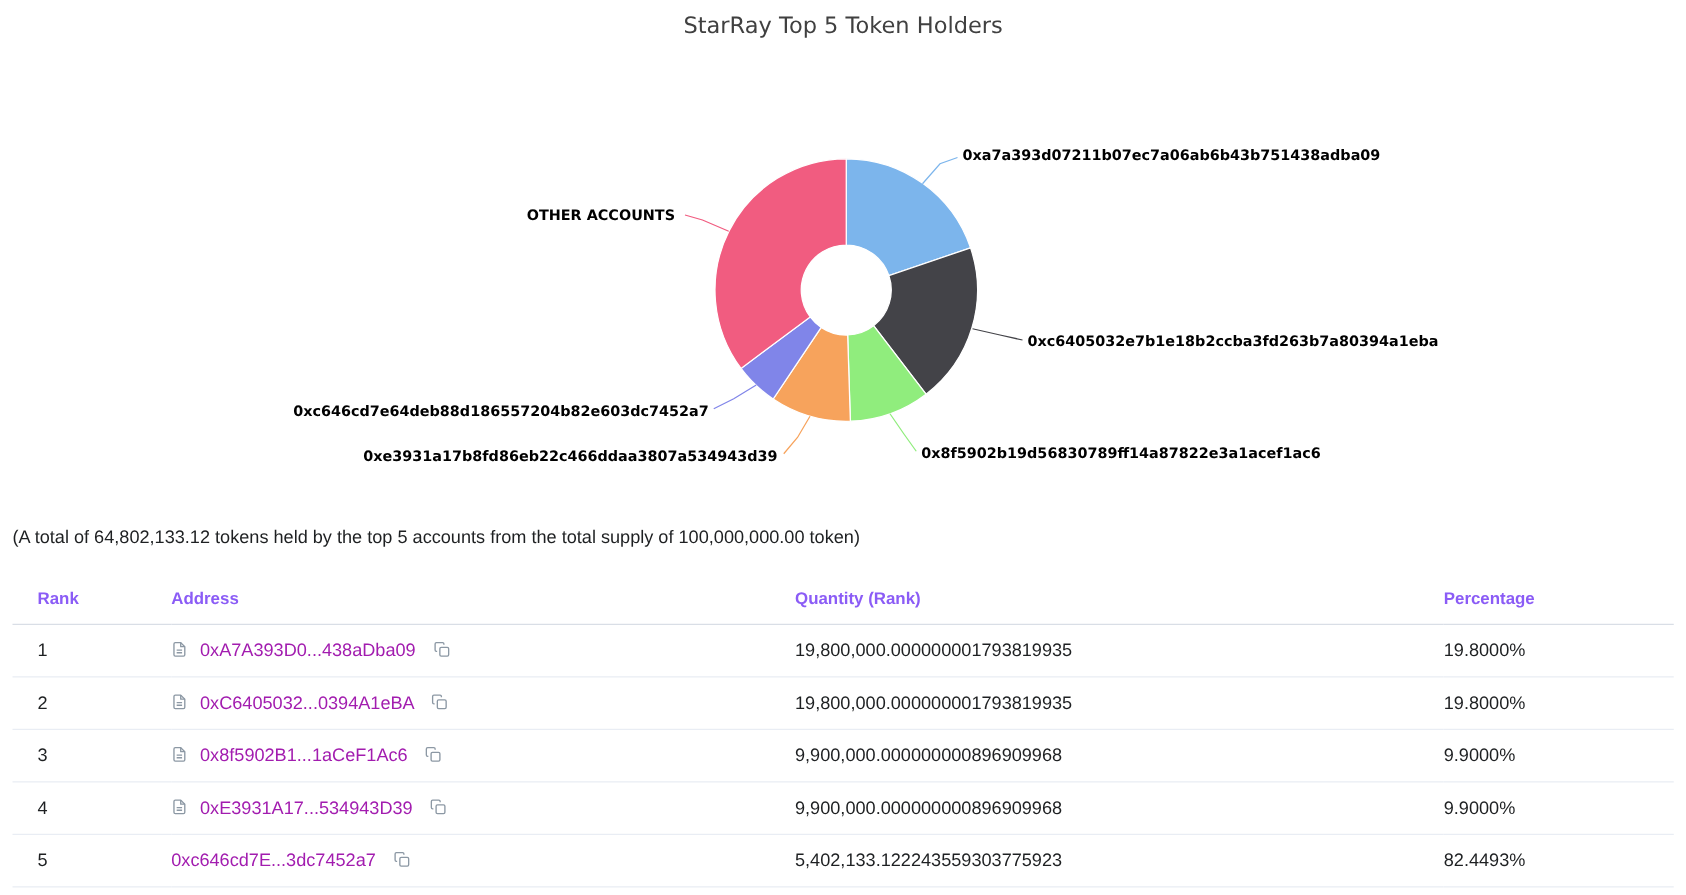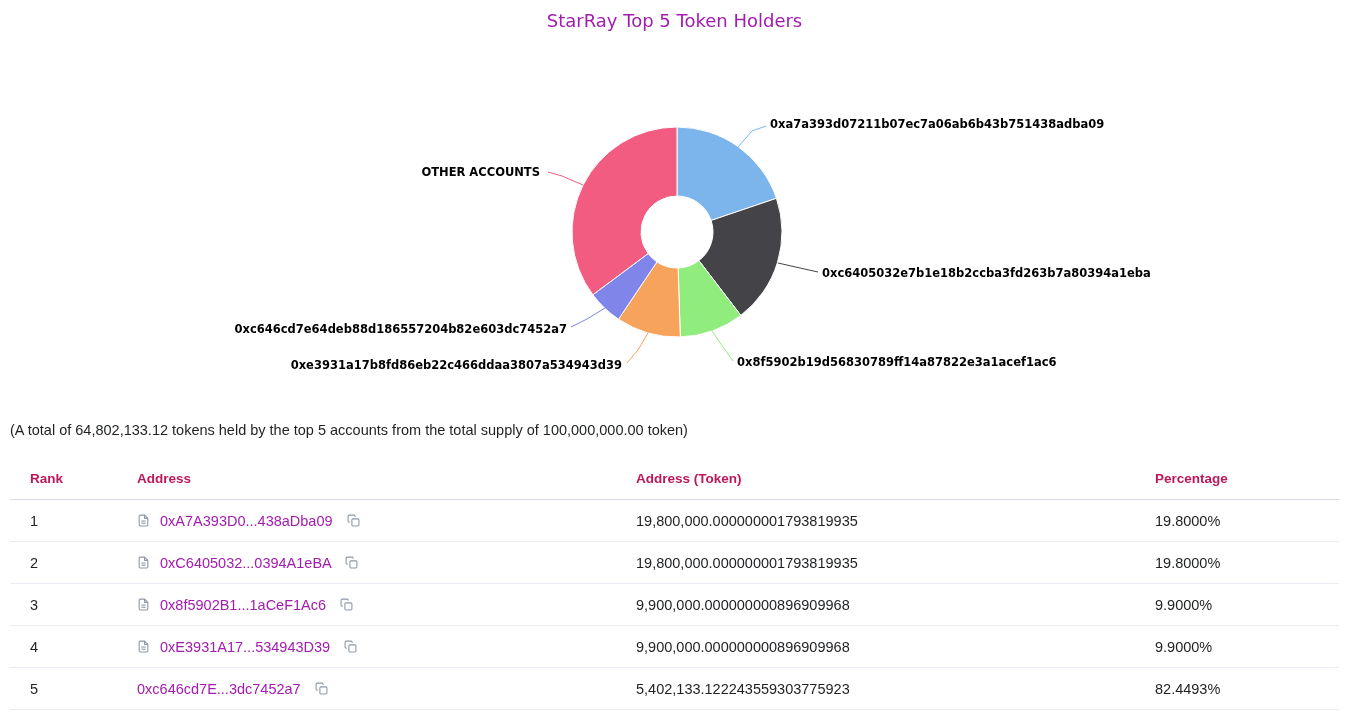--- a/index.html
+++ b/index.html
@@ -1,30 +1,30 @@
 <!DOCTYPE html>
 <html><head>
 <meta charset="utf-8">
 <style>
   html,body{margin:0;padding:0;background:#ffffff;}
   body{width:1349px;height:716px;overflow:hidden;font-family:"Liberation Sans",sans-serif;color:#1e2022;}
 
   .chart-wrap{position:relative;width:1349px;height:412px;font-family:"DejaVu Sans",sans-serif;}
-  .chart-title{position:absolute;top:10px;left:0;width:100%;text-align:center;font-size:18px;color:#a21caf;}
+  .chart-title{position:absolute;top:10px;left:0;width:100%;text-align:center;font-size:18px;color:#404040;}
   .chart-subtitle{position:absolute;top:44px;left:0;width:100%;text-align:center;font-size:12px;color:#666666;}
   svg.chart{position:absolute;top:0;left:0;}
 
   .summary{margin:10px 0 0 10px;font-size:14.5px;color:#1e2022;}
 
   table.holders{border-collapse:collapse;table-layout:fixed;margin:22px 10px 0 10px;width:1329px;font-size:14.5px;}
   table.holders col.c-rank{width:127px;}
   table.holders col.c-addr{width:499px;}
   table.holders col.c-qty{width:519px;}
   table.holders col.c-pct{width:184px;}
-  table.holders th{text-align:left;font-size:13.5px;font-weight:bold;color:#be185d;padding:11px 0 13px 0;border-bottom:1px solid #d9dee6;}
+  table.holders th{text-align:left;font-size:13.5px;font-weight:bold;color:#8b5cf6;padding:11px 0 13px 0;border-bottom:1px solid #d9dee6;}
   table.holders td{border-bottom:1px solid #e9edf4;height:41px;padding:0;vertical-align:middle;}
   table.holders th:first-child,table.holders td:first-child{padding-left:20px;}
   a.addr{color:#a21caf;text-decoration:none;cursor:pointer;}
   .ic{display:inline-block;vertical-align:-2px;line-height:0;}
   .ic.doc{margin-right:6px;}
   .ic.copy{margin-left:10px;cursor:pointer;}
 </style>
 </head>
 <body>
 
@@ -58,21 +58,21 @@
   <colgroup>
       <col class="c-rank">
       <col class="c-addr">
       <col class="c-qty">
       <col class="c-pct">
     </colgroup>
   <thead>
     <tr>
       <th>Rank</th>
       <th>Address</th>
-      <th>Address (Token)</th>
+      <th>Quantity (Rank)</th>
       <th>Percentage</th>
     </tr>
   </thead>
   <tbody>
     <tr>
       <td>1</td>
       <td>
         <span class="ic doc"><svg width="13" height="15" viewBox="0 0 24 24" fill="none" stroke="#8c98a4" stroke-width="2" stroke-linejoin="round">
               <path d="M14 2H6a2 2 0 0 0-2 2v16a2 2 0 0 0 2 2h12a2 2 0 0 0 2-2V8z"></path>
               <path d="M14 2v6h6"></path>

